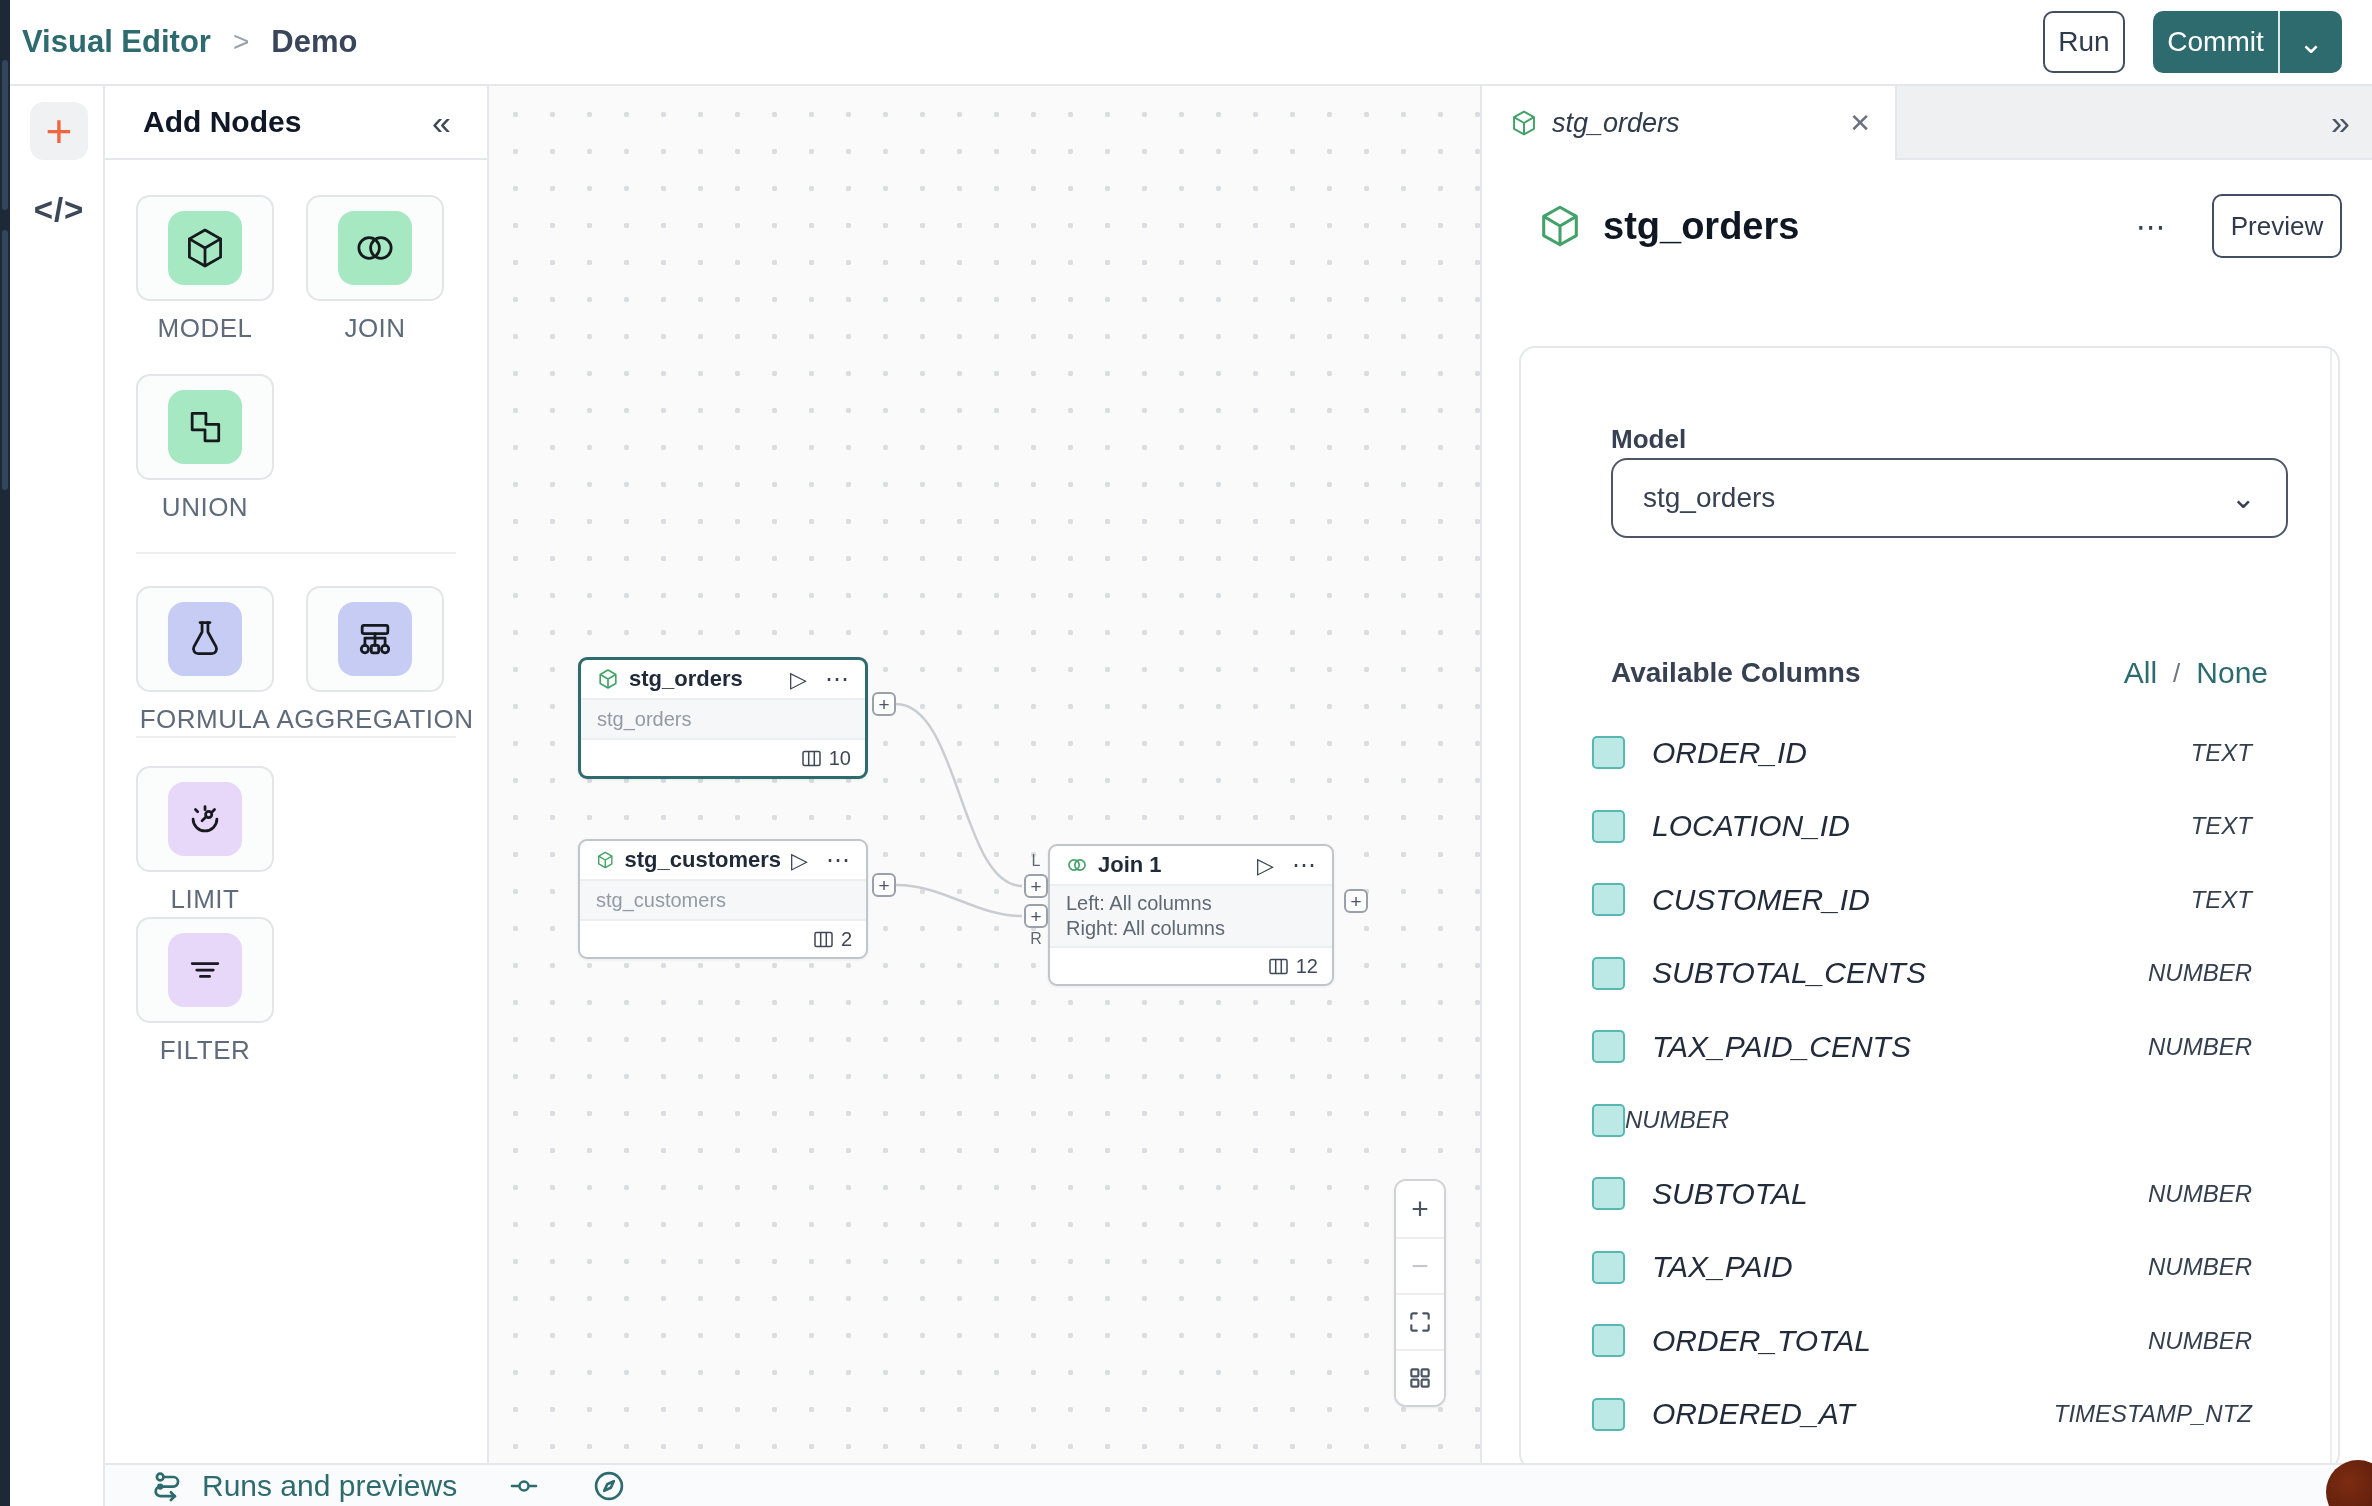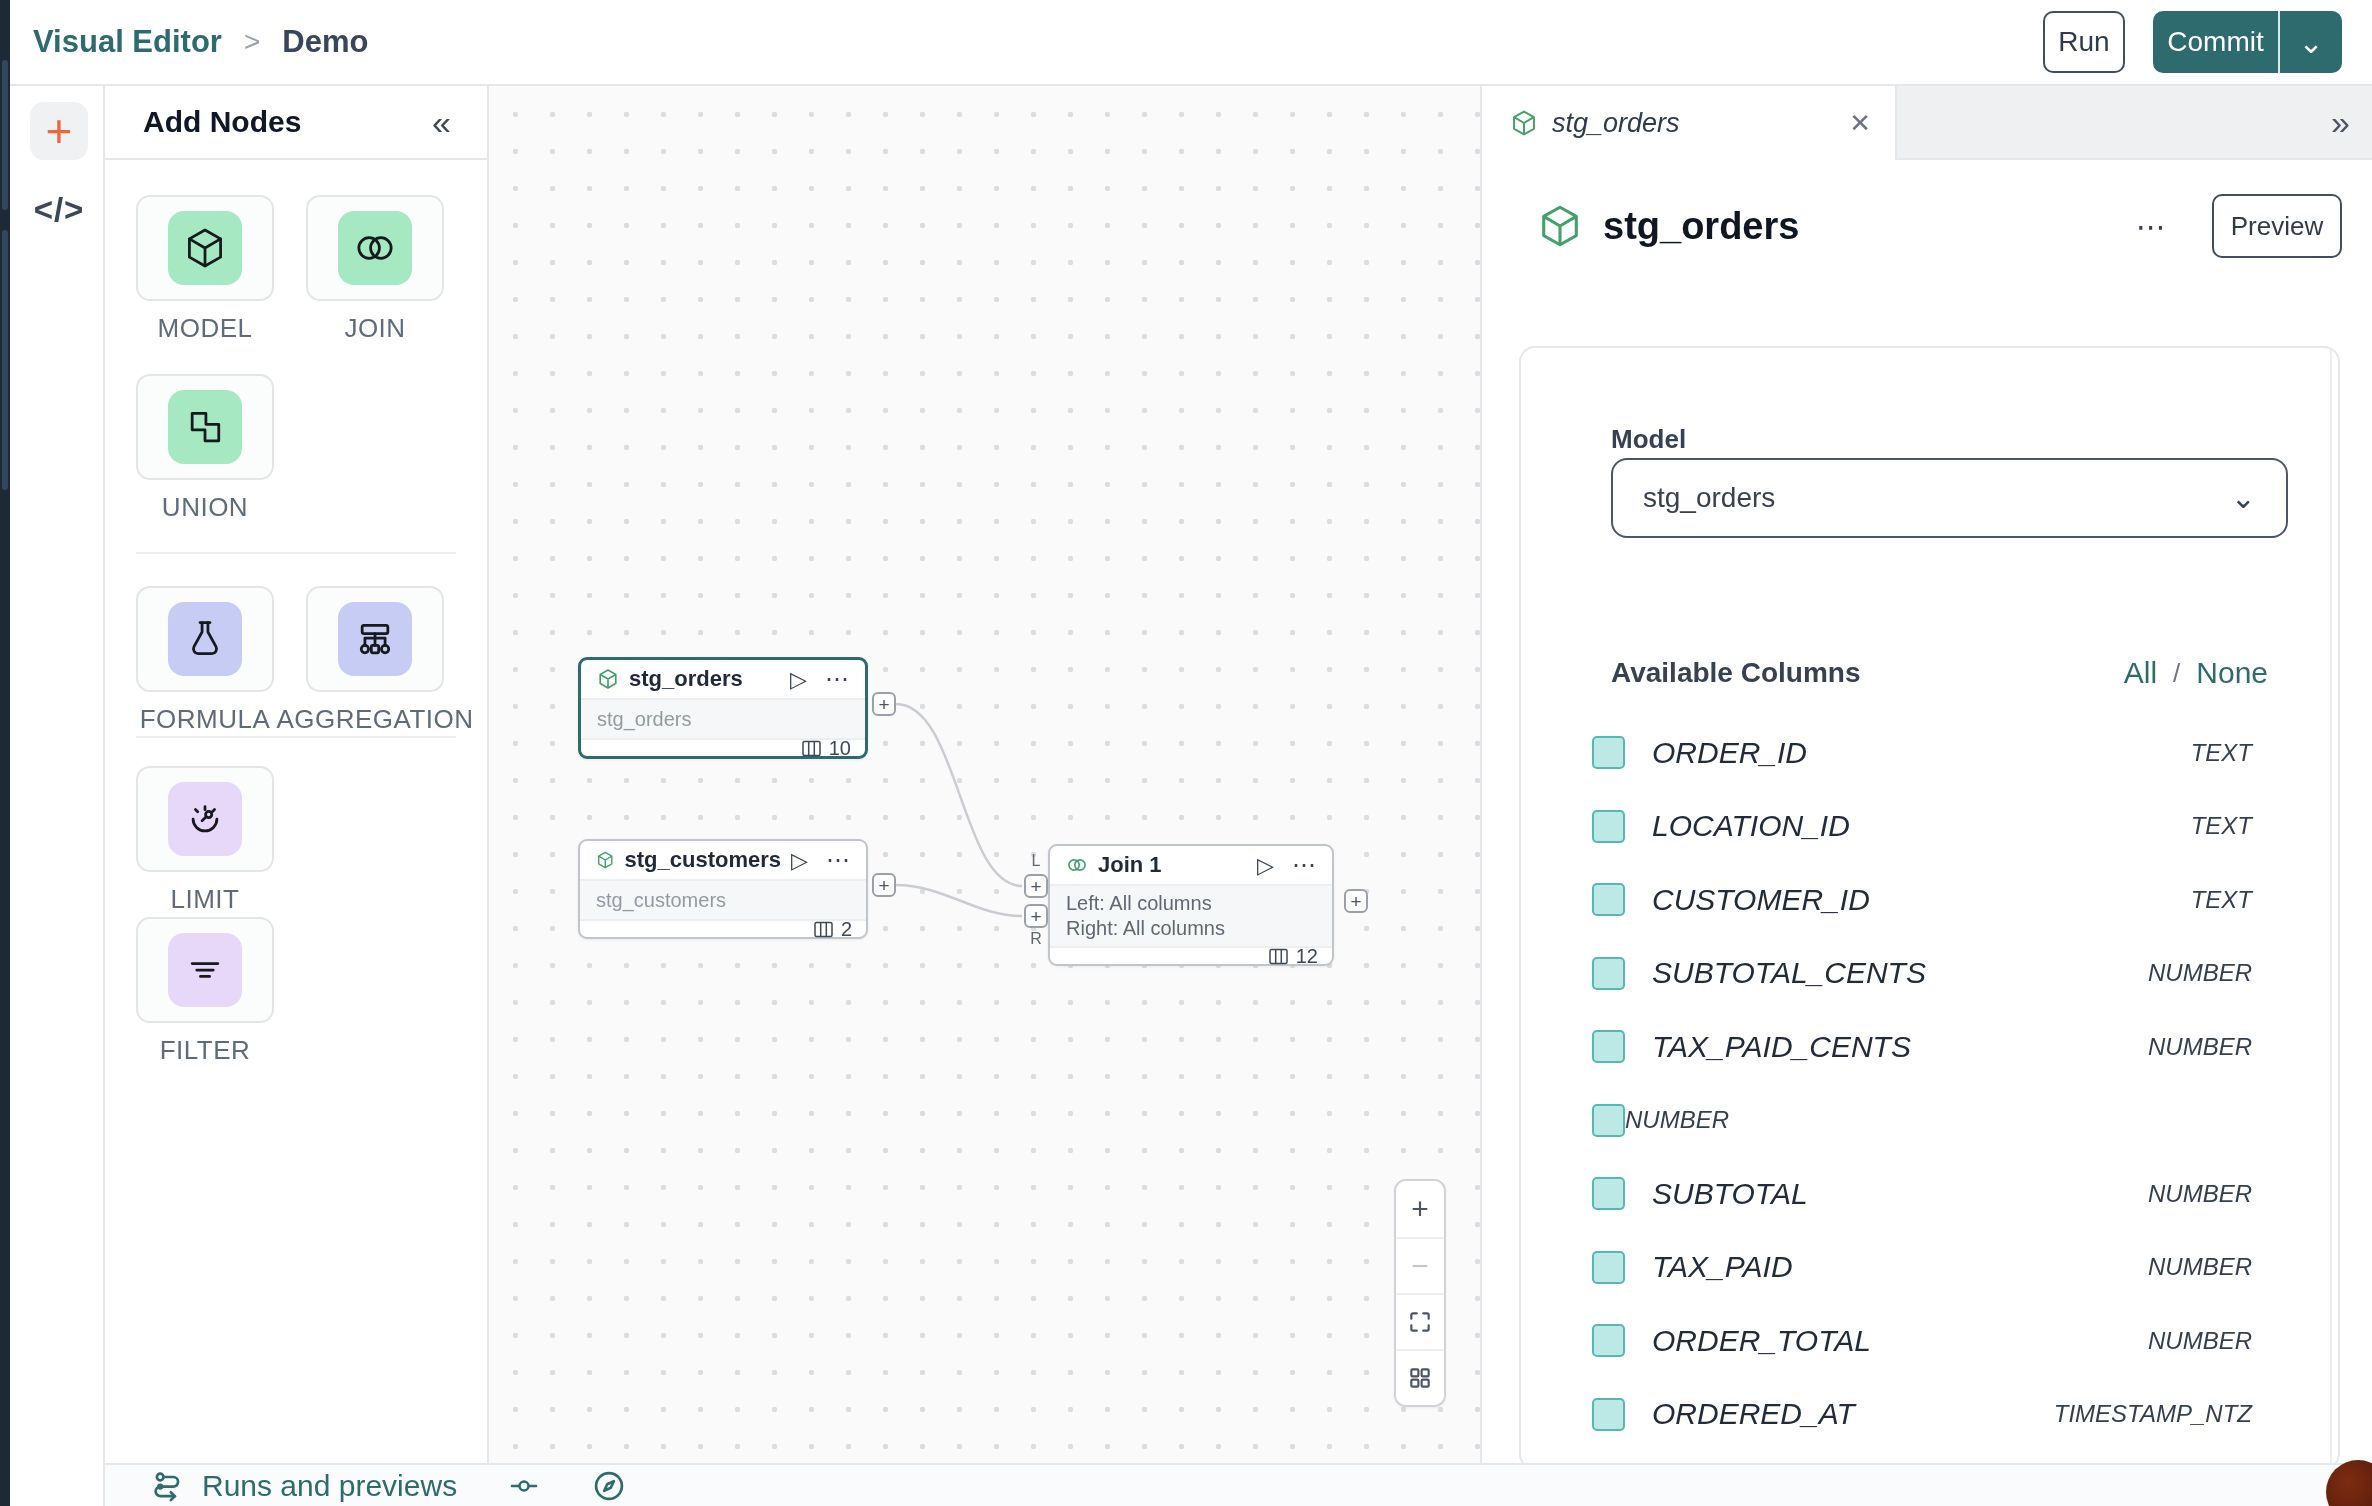--- a/index.html
+++ b/index.html
@@ -21,21 +21,21 @@
   *{margin:0;padding:0;box-sizing:border-box;}
   html,body{background:#ffffff;}
   body{font-family:"Liberation Sans", sans-serif;color:var(--ink);}
   #app{position:relative;width:2372px;height:1506px;background:#fff;overflow:hidden;}
 
   
   .edge-strip{position:absolute;left:0;top:0;width:10px;height:100%;background:#1D2937;}
   .edge-strip .seg{position:absolute;left:2px;width:6px;border-radius:4px;background:#33465C;}
 
   
-  .topbar{position:absolute;left:10px;top:0;right:0;height:86px;background:#fff;border-bottom:2px solid var(--line);display:flex;align-items:center;justify-content:space-between;padding:0 30px 0 23px;}
+  .topbar{position:absolute;left:10px;top:0;right:0;height:86px;background:#fff;border-bottom:2px solid var(--line);display:flex;align-items:center;justify-content:space-between;padding:0 30px 0 12px;}
   .breadcrumb{display:flex;align-items:center;gap:22px;font-size:31px;font-weight:700;}
   .crumb-link{color:var(--teal);cursor:pointer;}
   .crumb-sep{color:#97A0AB;font-weight:400;font-size:28px;}
   .crumb-current{color:#39455A;}
   .top-actions{display:flex;align-items:center;gap:28px;}
   .btn-run{width:82px;height:62px;border:2.5px solid #414D61;border-radius:10px;background:#fff;font-size:28px;color:var(--ink);display:flex;align-items:center;justify-content:center;cursor:pointer;}
   .commit-split{display:flex;height:62px;border-radius:10px;overflow:hidden;}
   .btn-commit{width:125px;background:var(--teal);color:#fff;font-size:28px;border:none;display:flex;align-items:center;justify-content:center;cursor:pointer;}
   .btn-commit-caret{width:64px;background:var(--teal);color:#fff;border:none;border-left:2px solid rgba(255,255,255,.85);font-size:30px;display:flex;align-items:center;justify-content:center;cursor:pointer;}
 
@@ -64,21 +64,21 @@
   .connectors{position:absolute;inset:0;pointer-events:none;}
   .flow-node{position:absolute;background:#fff;border:2px solid var(--node-border);border-radius:9px;box-shadow:0 1px 3px rgba(16,24,40,.07);cursor:pointer;}
   .flow-node.selected{border:3px solid var(--teal);}
   .fn-header{display:flex;align-items:center;gap:10px;padding:0 16px;height:38px;}
   .fn-title{font-size:22px;font-weight:700;color:#1F2937;flex:1;}
   .fn-play{font-size:22px;color:#374151;cursor:pointer;font-family:"DejaVu Sans",sans-serif;}
   .fn-more{font-size:24px;color:#374151;cursor:pointer;margin-left:8px;font-family:"DejaVu Sans",sans-serif;}
   .fn-body{background:#F6F7F9;border-top:2px solid var(--line-soft);border-bottom:2px solid var(--line-soft);padding:5px 16px;}
   .fn-sub{font-size:20px;color:#929AA4;line-height:28px;}
   .fn-line{font-size:20px;color:#5F6873;line-height:25px;}
-  .fn-footer{display:flex;align-items:center;justify-content:flex-end;gap:8px;height:16px;padding:0 14px;font-size:20px;color:#3F4856;}
+  .fn-footer{display:flex;align-items:center;justify-content:flex-end;gap:8px;height:36px;padding:0 14px;font-size:20px;color:#3F4856;}
   .port{position:absolute;width:24px;height:24px;border:2px solid #99A0A9;border-radius:6px;background:#FDFDFD;color:#4B5563;font-size:19px;display:flex;align-items:center;justify-content:center;cursor:crosshair;line-height:1;}
   .port-label{position:absolute;font-size:16px;color:#5F6873;width:24px;text-align:center;}
   .zoom-toolbar{position:absolute;left:905px;top:1093px;width:52px;border:2px solid #CFD3D8;border-radius:12px;background:#fff;box-shadow:0 1px 3px rgba(16,24,40,.06);overflow:hidden;}
   .zt-btn{height:56px;display:flex;align-items:center;justify-content:center;color:#4B5563;font-size:30px;cursor:pointer;background:#fff;border:none;width:100%;}
   .zt-btn + .zt-btn{border-top:2px solid var(--line-soft);}
   .zt-btn.disabled{color:#C3C7CC;}
 
   
   .right-panel{position:absolute;left:1480px;top:86px;right:0;bottom:43px;background:#fff;border-left:2px solid var(--line);}
   .tabbar{position:absolute;left:0;top:0;right:0;height:74px;display:flex;}

